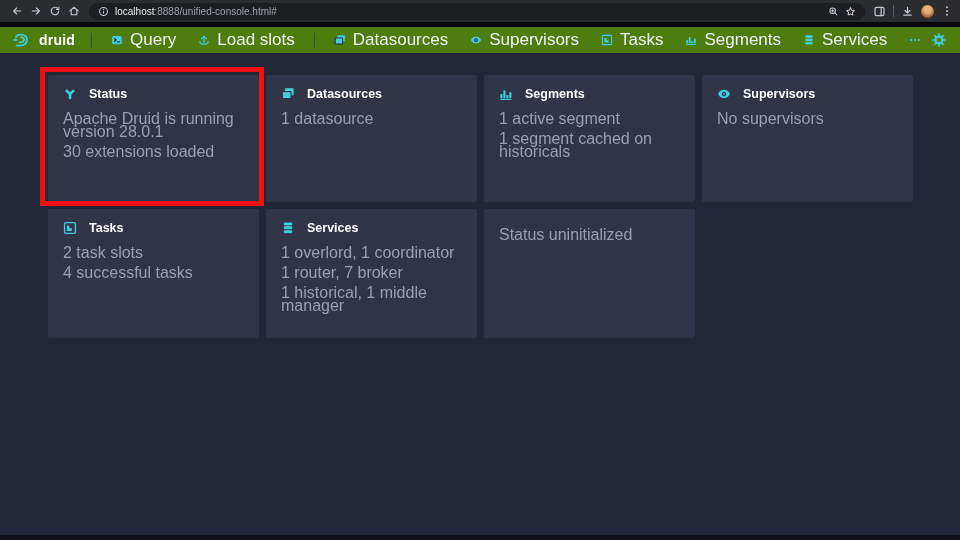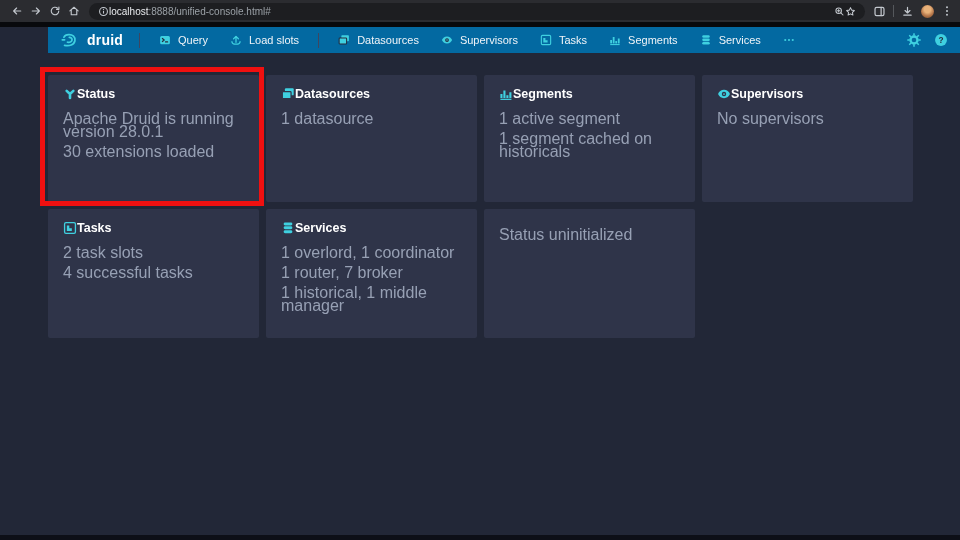--- a/index.html
+++ b/index.html
@@ -11,50 +11,50 @@
   }
 
   
   .browser-bar { height:22px; background:#2b2c30; display:flex; align-items:center; padding:0 7px; }
   .bicon { width:19px; height:18px; display:flex; align-items:center; justify-content:center; flex:0 0 auto; border-radius:50%; }
   .bicon svg { width:12px; height:12px; }
   .stroke { fill:none; stroke:#c3c8ce; stroke-width:1.5; stroke-linecap:round; stroke-linejoin:round; }
   .fillg { fill:#c3c8ce; }
 
   .omnibox { flex:1; height:17px; background:#1d1e21; border-radius:9px; margin:0 8px 0 6px;
-             display:flex; align-items:center; padding:0 9px; min-width:0; }
+             display:flex; align-items:center; padding:0 9px; gap:6px; min-width:0; }
   .omnibox svg { width:11px; height:11px; flex:0 0 auto; }
   .url { font-size:10px; white-space:nowrap; overflow:hidden; flex:1; }
   .url .host { color:#e8eaed; }
   .url .rest { color:#9aa0a6; }
 
   .toolbar-right { display:flex; align-items:center; gap:7px; }
   .toolbar-sep { width:1px; height:12px; background:#55585c; }
   .avatar { width:13px; height:13px; border-radius:50%;
             background:radial-gradient(circle at 50% 35%, #e8b27a 0 30%, #b5764a 60%, #6d4526 100%); }
 
   .window-gap { height:5px; background:#08090c; }
 
   
-  .druid-navbar { height:26px; background:#0369a1; display:flex; align-items:center; padding:4px 12px;margin-left:48px; }
+  .druid-navbar { height:26px; background:#4d7c0f; display:flex; align-items:center; padding:4px 12px; }
   .brand { display:flex; align-items:center; gap:7px; padding-right:8px; }
   .brand svg { width:20px; height:20px; }
   .brand-name { color:#ffffff; font-size:14px; font-weight:600; letter-spacing:.2px; }
   .nav-sep { width:1px; height:15px; background:#3e4660; margin:0 8px; flex:0 0 auto; }
   .nav-item { display:flex; align-items:center; gap:7px; padding:0 11px; height:100%;
-              color:#f0f4f8; font-size:11px; cursor:pointer; flex:0 0 auto; }
+              color:#f0f4f8; font-size:17px; cursor:pointer; flex:0 0 auto; }
   .nav-item svg { width:12px; height:12px; flex:0 0 auto; }
   .nav-right { margin-left:auto; display:flex; align-items:center; gap:13px; }
   .nav-right svg { width:14px; height:14px; display:block; }
 
   
   .cards { position:absolute; left:48px; top:75px;
            display:grid; grid-template-columns:repeat(4,211px); grid-template-rows:127px 129px; gap:7px; }
   .card { background:#2f3449; border-radius:2px; padding:12px 15px; cursor:pointer; }
-  .card-head { display:flex; align-items:center; gap:0; margin-bottom:11px; }
+  .card-head { display:flex; align-items:center; gap:12px; margin-bottom:11px; }
   .card-head svg { width:14px; height:14px; flex:0 0 auto; }
   .card-title { color:#ffffff; font-size:12.5px; font-weight:700; }
   .card-line { color:#97a0b4; font-size:16px; margin-top:7px; line-height:13px; }
 
   
   .annotation-rect { position:absolute; left:40px; top:67px; width:224px; height:139px;
                      border:5px solid #f01010; z-index:9; pointer-events:none; }
 
   .bottom-edge { position:absolute; left:0; bottom:0; width:100%; height:5px; background:#0d0f17; }
 </style>

